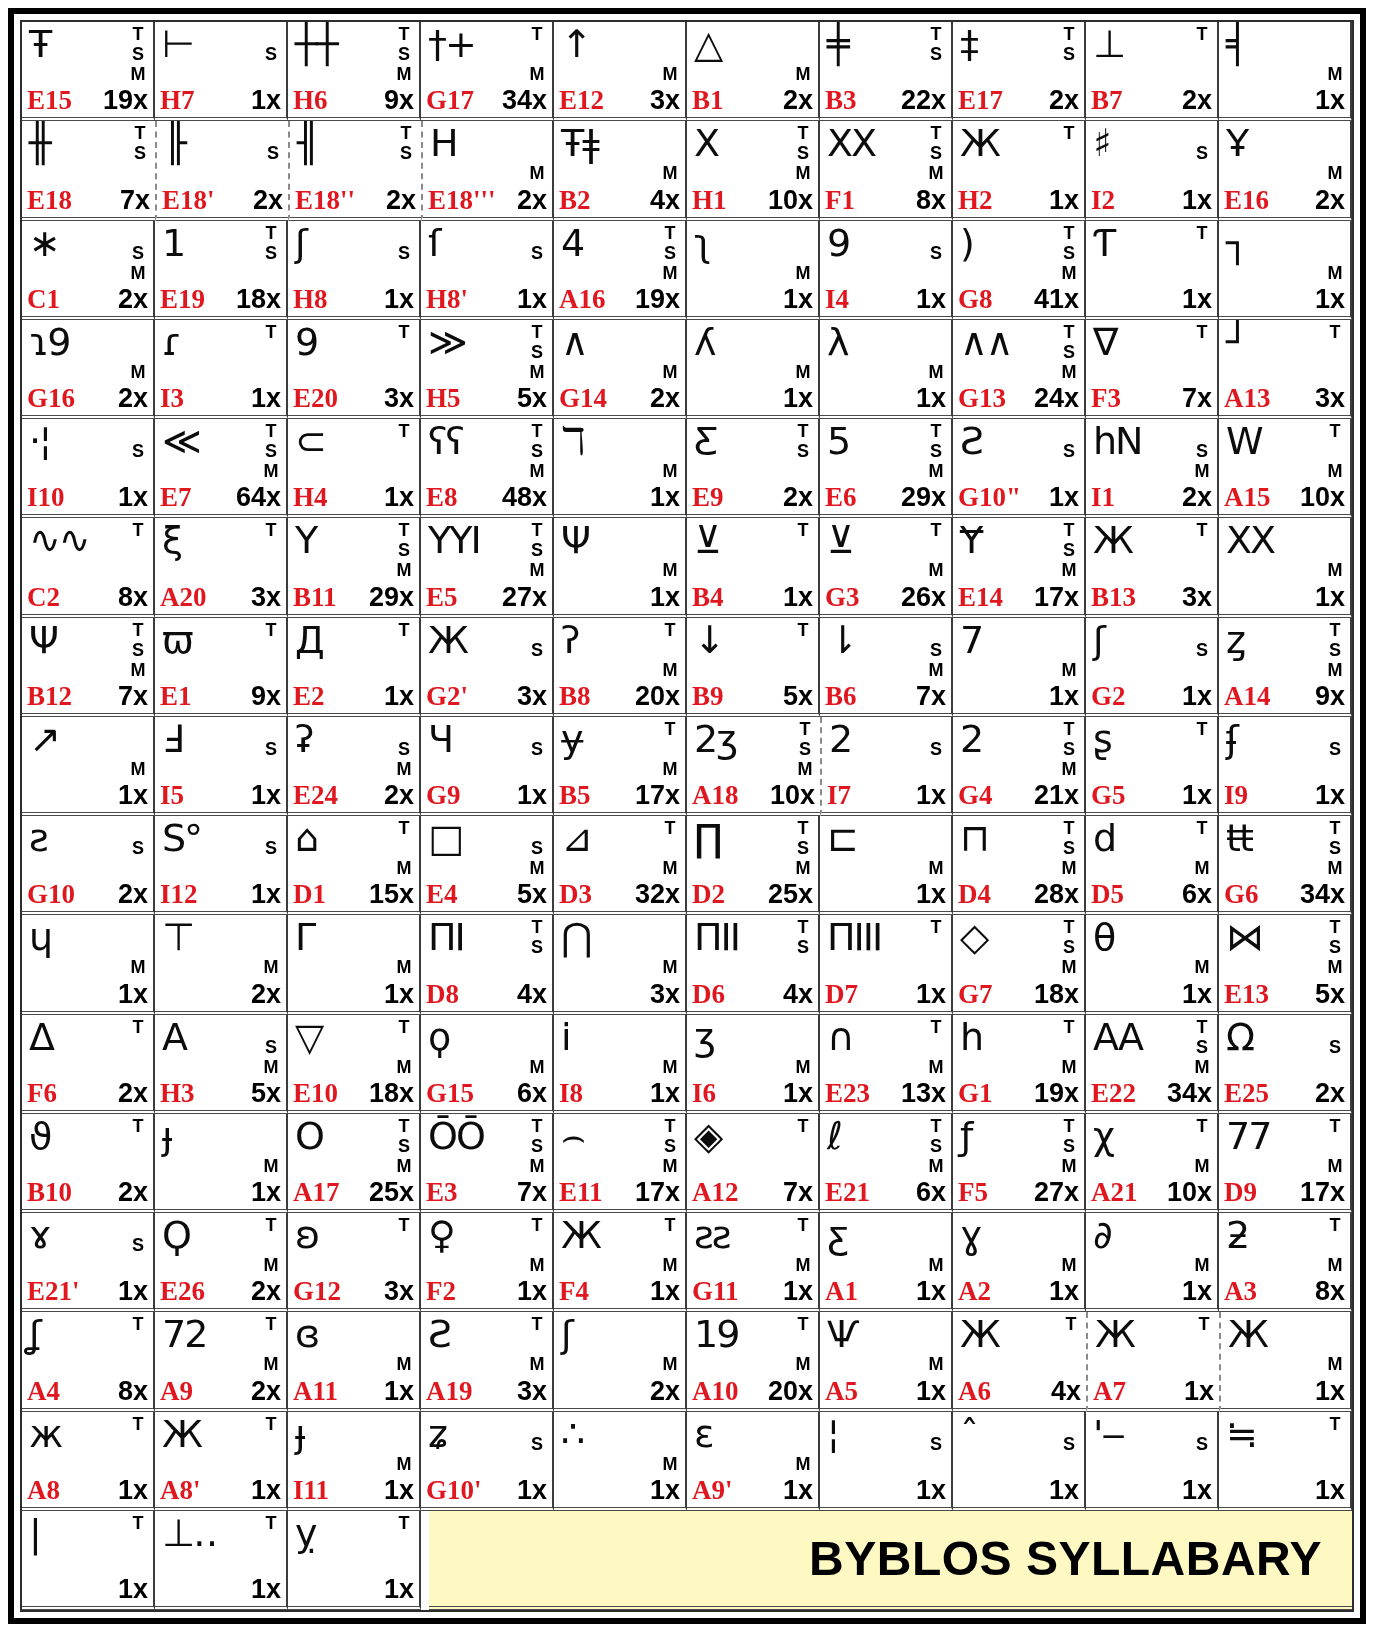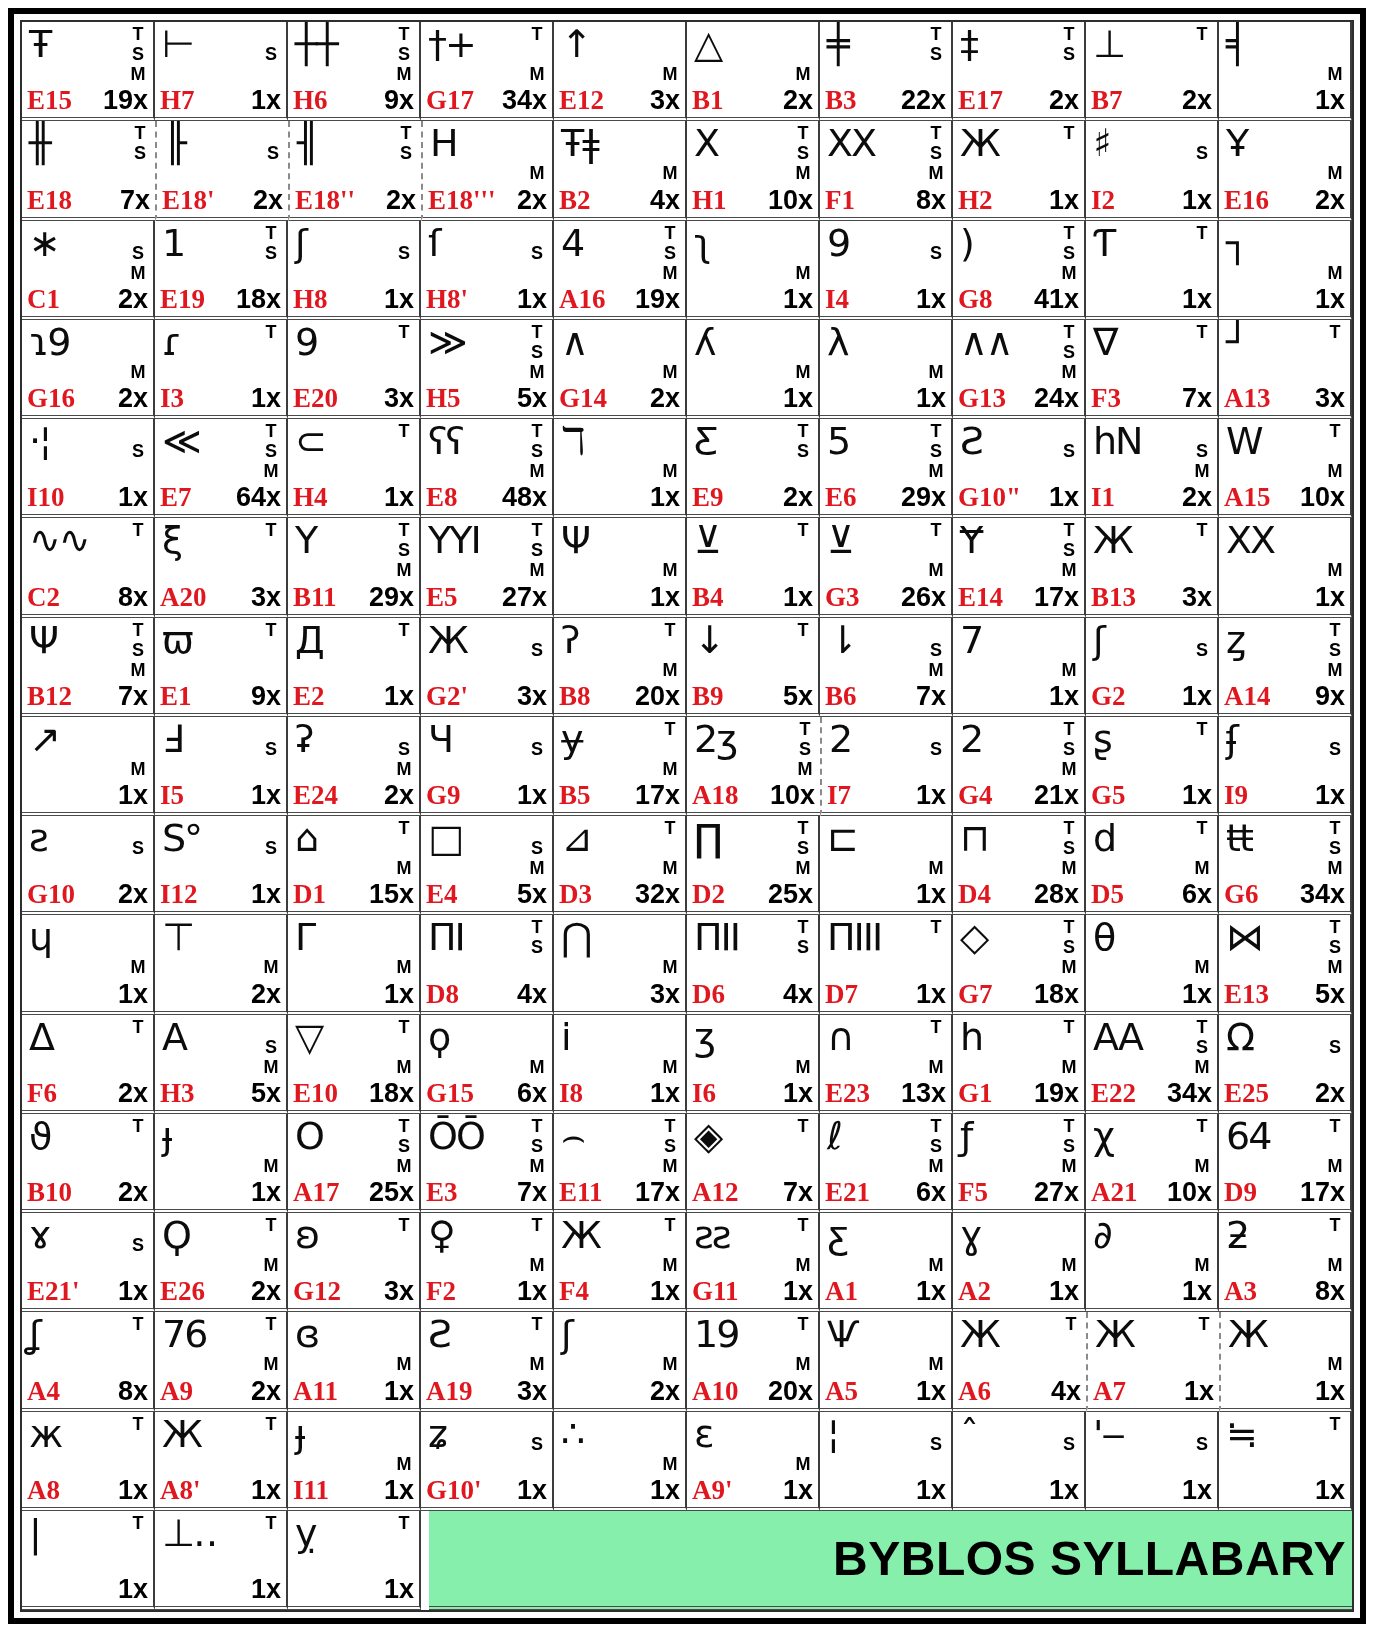--- a/index.html
+++ b/index.html
@@ -20,23 +20,23 @@
     line-height:20px;color:#000;}
   .mark{display:block;height:20px;}
   .mark.off{visibility:hidden;}
   .bottom{position:absolute;left:0;right:0;bottom:1px;display:flex;
     justify-content:space-between;align-items:baseline;padding:0 5px;}
   .label{font-family:"Liberation Serif",serif;font-weight:bold;font-size:27px;
     color:#e0171f;white-space:nowrap;}
   .count{font-family:"Liberation Sans",sans-serif;font-weight:bold;font-size:27px;
     color:#000;margin-left:auto;}
   .title-cell{grid-column:span 7;display:flex;align-items:center;justify-content:flex-end;
-    padding-right:6px;border-bottom:4px double #4a4a4a;box-sizing:border-box;
+    padding-right:30px;border-bottom:4px double #4a4a4a;box-sizing:border-box;
     font-family:"Liberation Sans",sans-serif;font-weight:bold;font-size:48px;
-    letter-spacing:0.5px;color:#000;background:#86efac;margin-left:8px;}
+    letter-spacing:0.5px;color:#000;background:#fef9c3;margin-left:8px;}
 </style>
 </head>
 <body>
 
 <div class="frame">
   <div class="grid">
       <div class="cell">
         <div class="glyph">Ŧ</div>
         <div class="marks">
           <span class="mark">T</span>
@@ -1458,21 +1458,21 @@
           <span class="mark">T</span>
           <span class="mark off">S</span>
           <span class="mark">M</span>
         </div>
         <div class="bottom">
           <span class="label">A21</span>
           <span class="count">10x</span>
         </div>
       </div>
       <div class="cell">
-        <div class="glyph">64</div>
+        <div class="glyph">77</div>
         <div class="marks">
           <span class="mark">T</span>
           <span class="mark off">S</span>
           <span class="mark">M</span>
         </div>
         <div class="bottom">
           <span class="label">D9</span>
           <span class="count">17x</span>
         </div>
       </div>
@@ -1602,21 +1602,21 @@
           <span class="mark">T</span>
           <span class="mark off">S</span>
           <span class="mark off">M</span>
         </div>
         <div class="bottom">
           <span class="label">A4</span>
           <span class="count">8x</span>
         </div>
       </div>
       <div class="cell">
-        <div class="glyph">76</div>
+        <div class="glyph">72</div>
         <div class="marks">
           <span class="mark">T</span>
           <span class="mark off">S</span>
           <span class="mark">M</span>
         </div>
         <div class="bottom">
           <span class="label">A9</span>
           <span class="count">2x</span>
         </div>
       </div>

